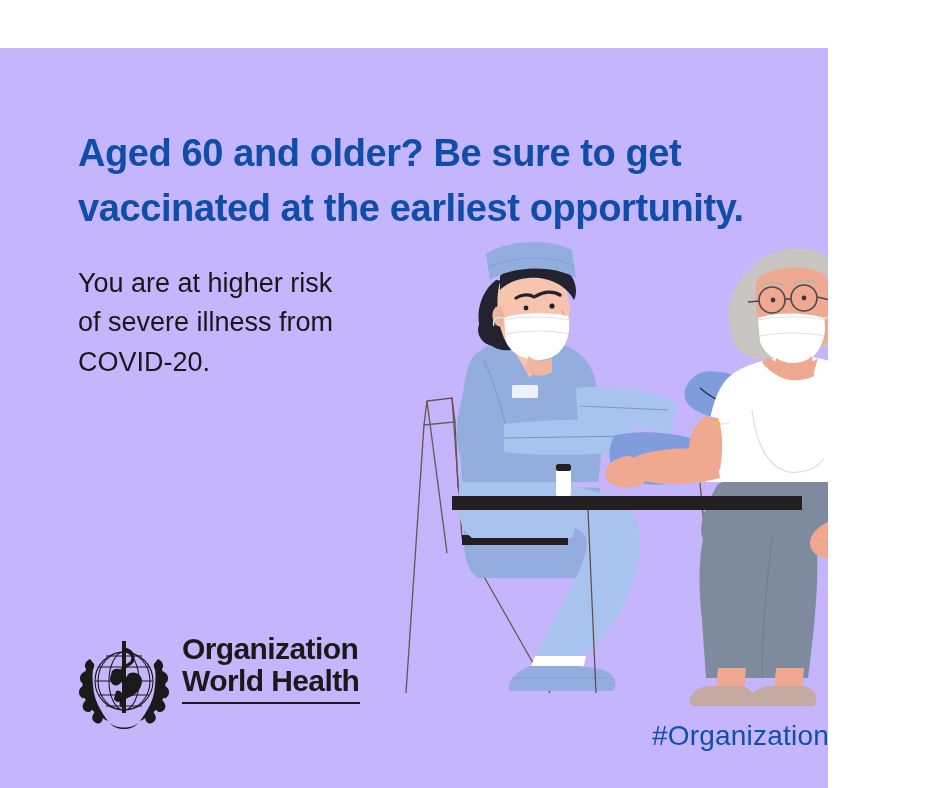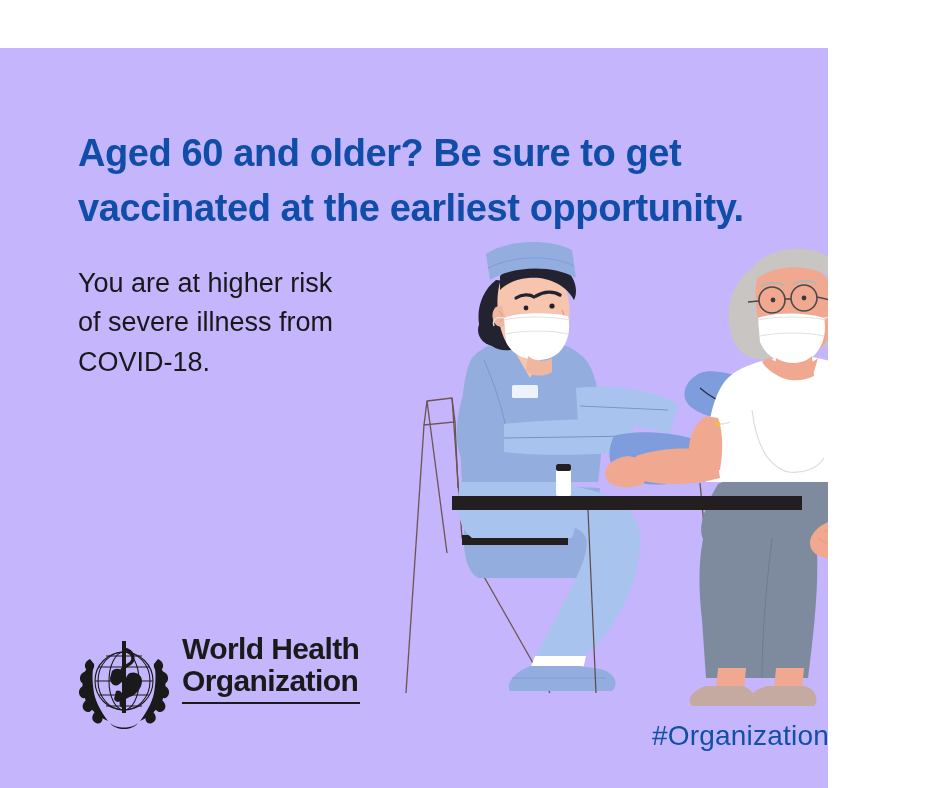--- a/index.html
+++ b/index.html
@@ -138,21 +138,21 @@
 </head>
 <body>
 
 <div id="poster">
 
   <div class="headline">Aged 60 and older? Be sure to get
 vaccinated at the earliest opportunity.</div>
 
   <div class="bodycopy">You are at higher risk
 of severe illness from
-COVID-18.</div>
+COVID-20.</div>
 
   <div class="illustration">
     <svg viewBox="0 0 545 470" width="545" height="470" xmlns="http://www.w3.org/2000/svg">
       <defs>
         <clipPath id="posterClip">
             <rect x="0" y="0" width="545" height="470"></rect>
           </clipPath>
       </defs>
       <g clip-path="url(#posterClip)">
 
@@ -385,21 +385,21 @@
           <path d="M91 54 C97 56 99 62 95 66 C92 69 87 66 87 60 Z"></path>
           <path d="M88 68 C94 71 95 77 91 80 C87 83 82 79 83 74 Z"></path>
           <path d="M80 80 C85 84 85 90 80 92 C76 94 72 90 74 85 Z"></path>
           <path d="M86 28 C91 30 93 36 89 39 C85 42 81 38 82 33 Z"></path>
         </g>
 
         <path d="M38 92 C44 98 60 98 66 92 C60 100 44 100 38 92 Z" fill="#1a1a1a"></path>
       </svg>
     </div>
     <div class="logo-text">
+      <div class="logo-line">Organization</div>
       <div class="logo-line">World Health</div>
-      <div class="logo-line">Organization</div>
       <div class="logo-rule"></div>
     </div>
   </div>
 
   <div class="hashtag">#Organization</div>
 
 </div>
 
 </body></html>

